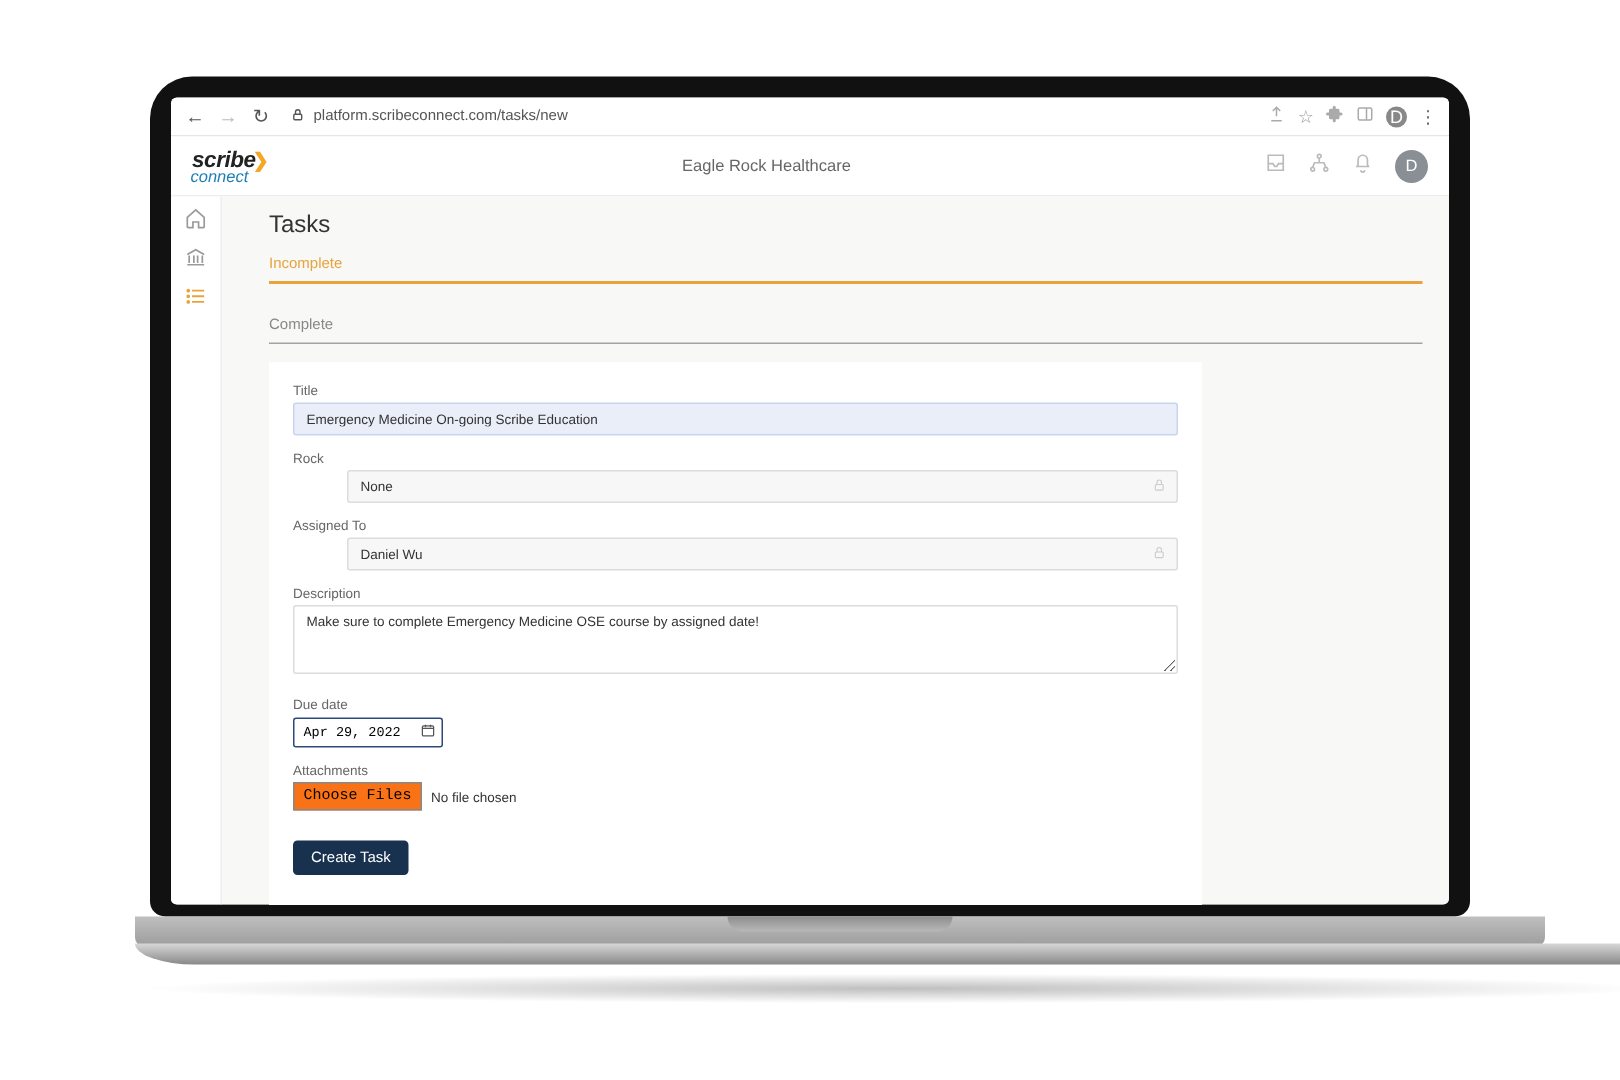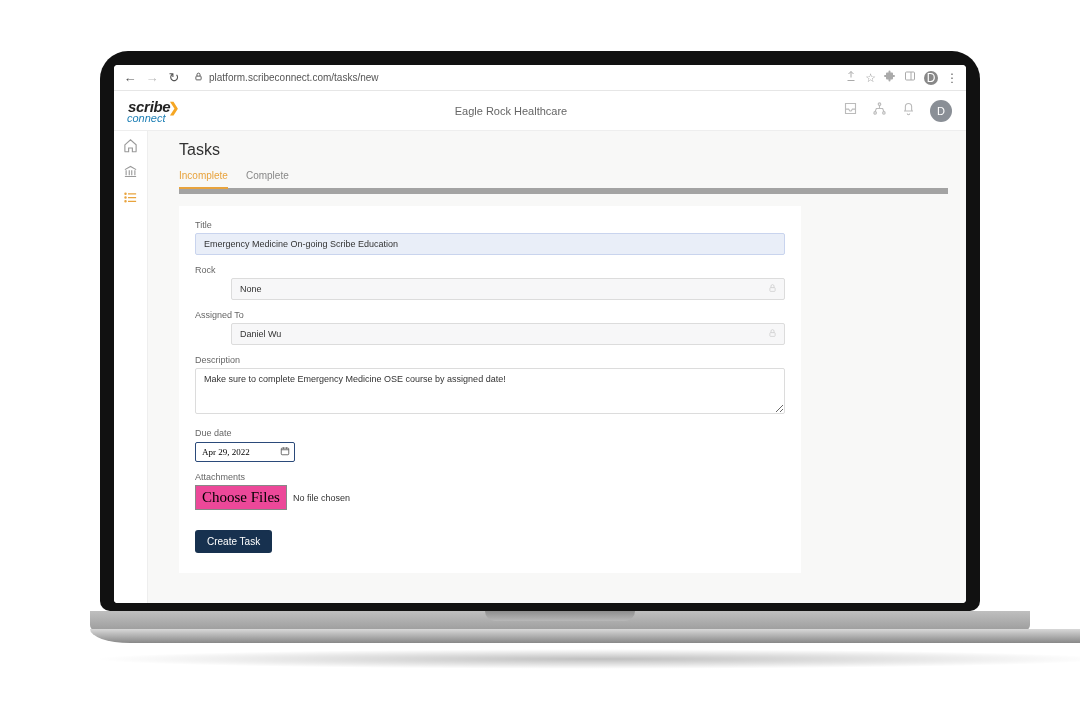--- a/index.html
+++ b/index.html
@@ -79,21 +79,21 @@
   .hdr-svg { width:15px; height:15px; }
   .avatar { width:22px; height:22px; border-radius:50%; background:#8a8f96; color:#fff; font-size:11px; display:flex; align-items:center; justify-content:center; }
   
   .body-area { flex:1; display:flex; background:#f8f8f7; overflow:hidden;gap:13px;}
   .sidenav { width:34px; background:#fff; border-right:1px solid #eee; display:flex; flex-direction:column; align-items:center; padding-top:6px; gap:10px;}
   .sidenav .sn { width:16px;height:16px;color:#888; display:flex; align-items:center; justify-content:center;}
   .sidenav .sn.active { color:#e8a33d; }
   .main { flex:1; padding:0; overflow:auto;}
   .page-head { padding:10px 18px 0 18px; }
   .page-title { font-size:16px; color:#333; margin-bottom:6px; }
-  .tabs { display:flex; gap:18px; font-size:10px; border-bottom:6px solid #a3a3a3; padding-left:0; }
+  .tabs { display:flex; gap:18px; font-size:10px; border-bottom:1px solid #a3a3a3; padding-left:0;flex-direction:column; }
   .tab { padding:5px 0 6px 0; color:#888; cursor:pointer;}
   .tab.active { color:#e8a33d; border-bottom:2px solid #e8a33d; margin-bottom:-1px; }
   .form-card {
     margin:12px 18px 20px 18px;
     background:#fff;
     padding:14px 16px 20px 16px;
     width: 622px;
   }
   .fld { margin-bottom:10px; }
   .fld-label { font-size:9px; color:#666; margin-bottom:3px; display:block;}
@@ -104,25 +104,25 @@
     font-size:9px;
     color:#333;
     padding:5px 8px;
     border-radius:2px;
     font-family:inherit;
   }
   .inp.highlight { background:#e9eef8; border-color:#c9d4ee; }
   .sel-wrap { position:relative;padding-left:36px; }
   .sel-lock { position:absolute; right:8px; top:50%; transform:translateY(-50%); color:#ccc; font-size:9px;}
   .ta { height:46px; resize:vertical; background:#fff;}
-  .date-inp { width:100px; border:1.5px solid #2b4a7a; background:#fff; font-size:9px; padding:4px 6px; border-radius:2px; font-family:Liberation Serif, serif;}
+  .date-inp { width:100px; border:1.5px solid #2b4a7a; background:#fff; font-size:9px; padding:4px 6px; border-radius:2px; font-family:Liberation Mono, monospace;}
   .date-wrap { position:relative; display:inline-block;}
   .date-cal { position:absolute; right:5px; top:50%; transform:translateY(-50%); color:#666; font-size:10px; pointer-events:none;}
   .file-row { display:flex; align-items:center; gap:6px;}
-  .choose-btn { border:1px solid #888; background:#ec4899; font-size:15px; padding:3px 6px; cursor:pointer; font-family:Liberation Serif, serif;}
+  .choose-btn { border:1px solid #888; background:#f97316; font-size:10px; padding:3px 6px; cursor:pointer; font-family:Liberation Mono, monospace;}
   .file-status { font-size:9px; color:#333; }
   .submit-btn {
     margin-top:10px;
     background:#17314f;
     color:#fff;
     border:none;
     border-radius:3px;
     padding:6px 12px;
     font-size:10px;
     cursor:pointer;

